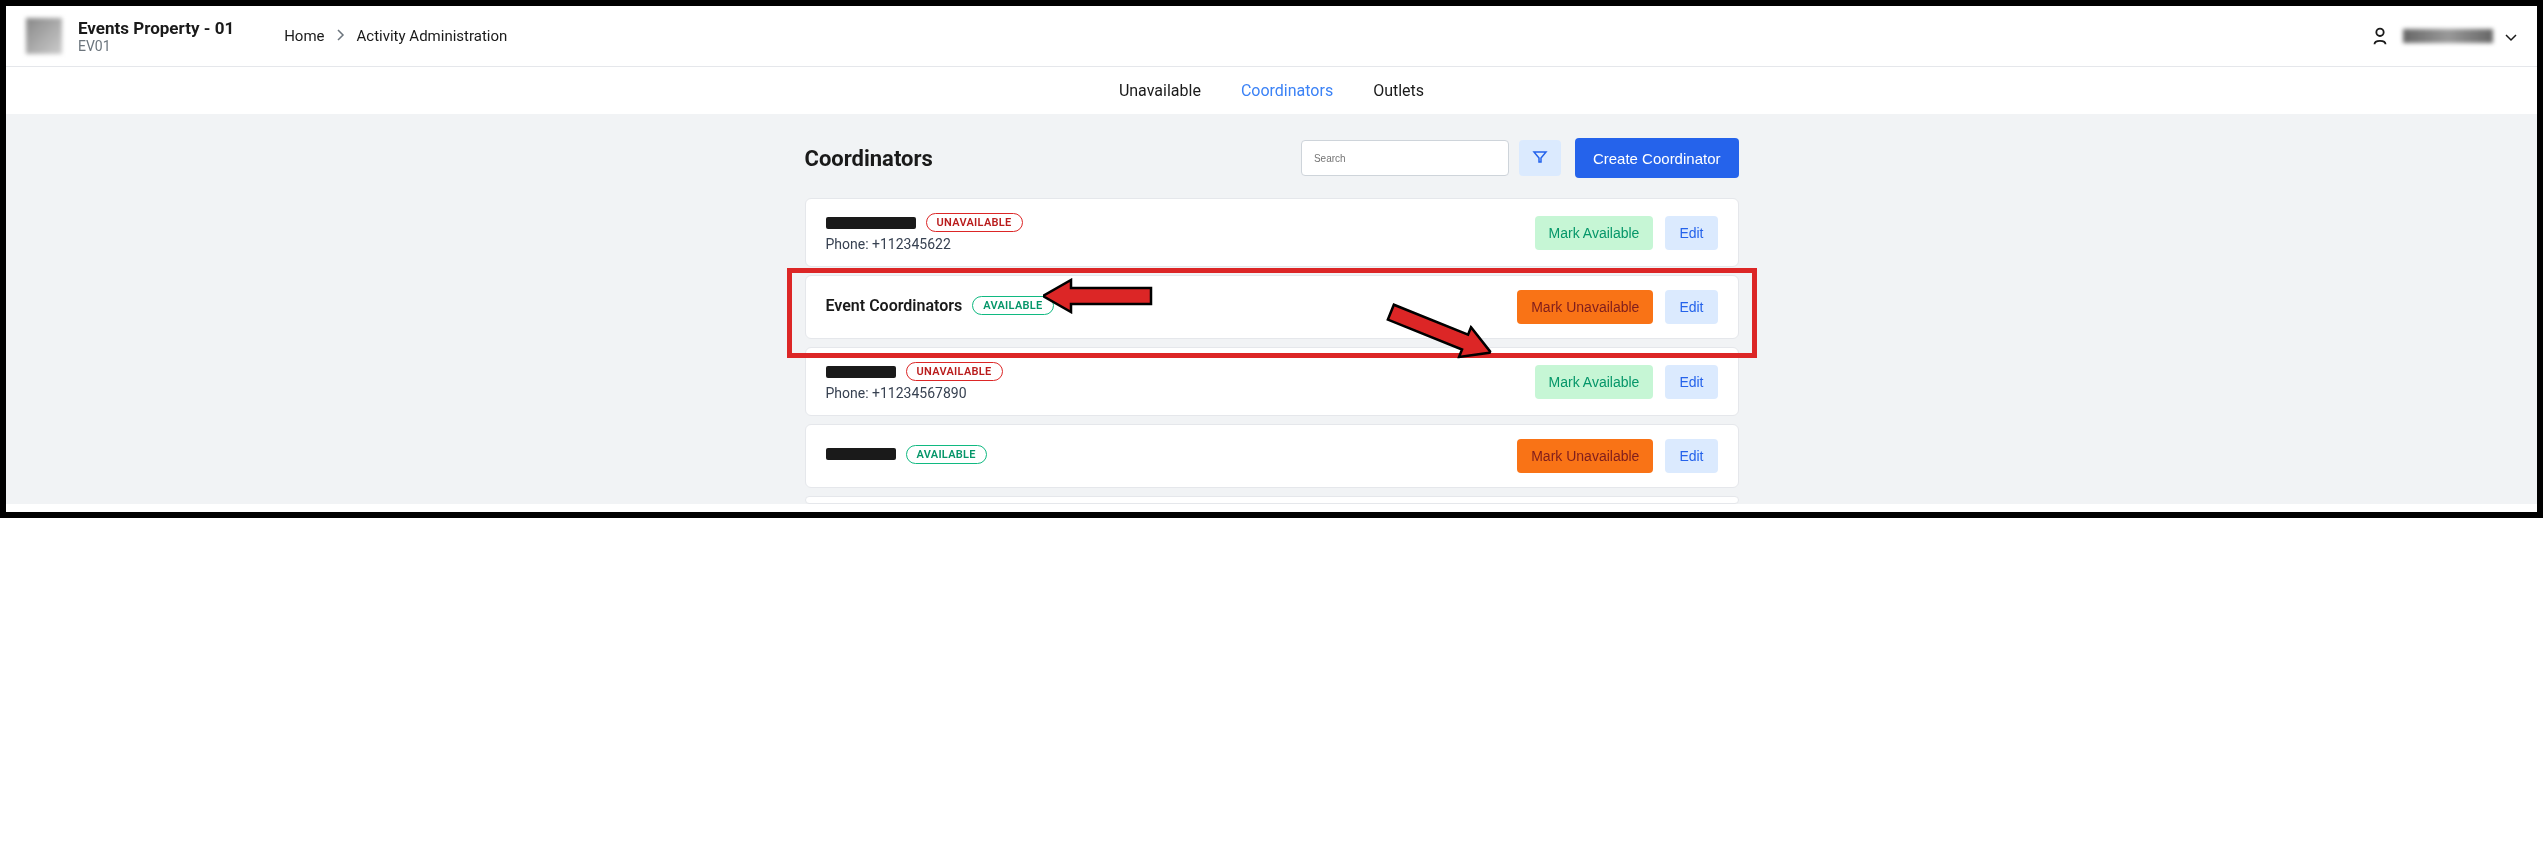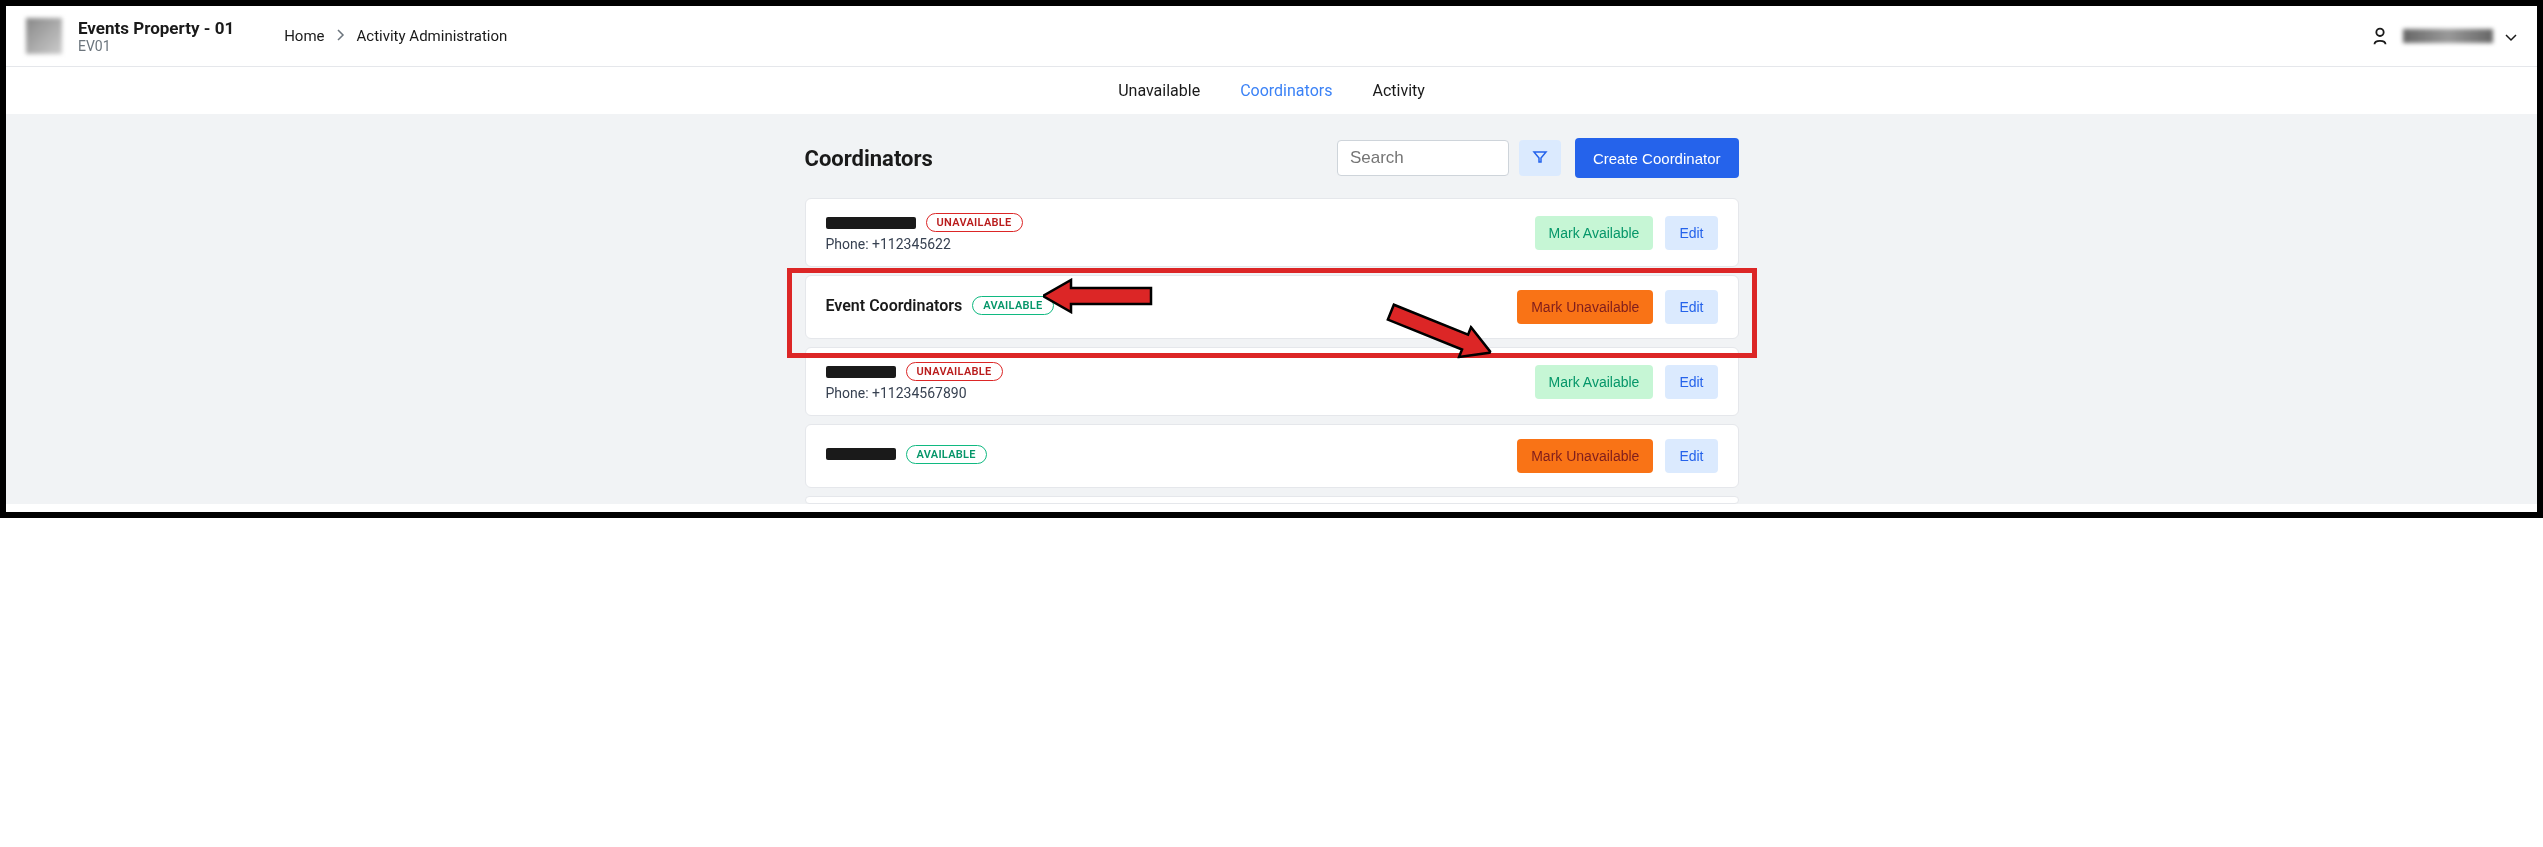--- a/index.html
+++ b/index.html
@@ -103,26 +103,26 @@
       align-items: center;
       margin-bottom: 20px;
     }
     .page-title {
       font-size: 22px;
       font-weight: 700;
       color: #1a1a1a;
       flex: 1;
     }
     .search-input {
-      width: 172px;
+      width: 208px;
       height: 36px;
       border: 1px solid #ced4da;
       border-radius: 4px;
       padding: 0 12px;
-      font-size: 17px;
+      font-size: 10px;
       margin-right: 10px;
       background: #fff;
     }
     .filter-btn {
       width: 42px;
       height: 36px;
       background: #dbeafe;
       border: none;
       border-radius: 4px;
       display: flex;
@@ -273,21 +273,21 @@
       <svg width="12" height="8" viewBox="0 0 12 8">
           <path d="M1 1 L6 6 L11 1" stroke="#1a1a1a" stroke-width="1.5" fill="none"></path>
         </svg>
     </span>
   </div>
 </div>
 
 <div class="tabs-row">
   <div class="tab">Unavailable</div>
   <div class="tab active">Coordinators</div>
-  <div class="tab">Activity</div>
+  <div class="tab">Outlets</div>
 </div>
 
 <div class="main">
   <div class="content">
     <div class="page-header">
       <div class="page-title">Coordinators</div>
       <input class="search-input" type="text" placeholder="Search" style="">
       <button class="filter-btn">
         <span>
           <svg width="16" height="16" viewBox="0 0 16 16">

